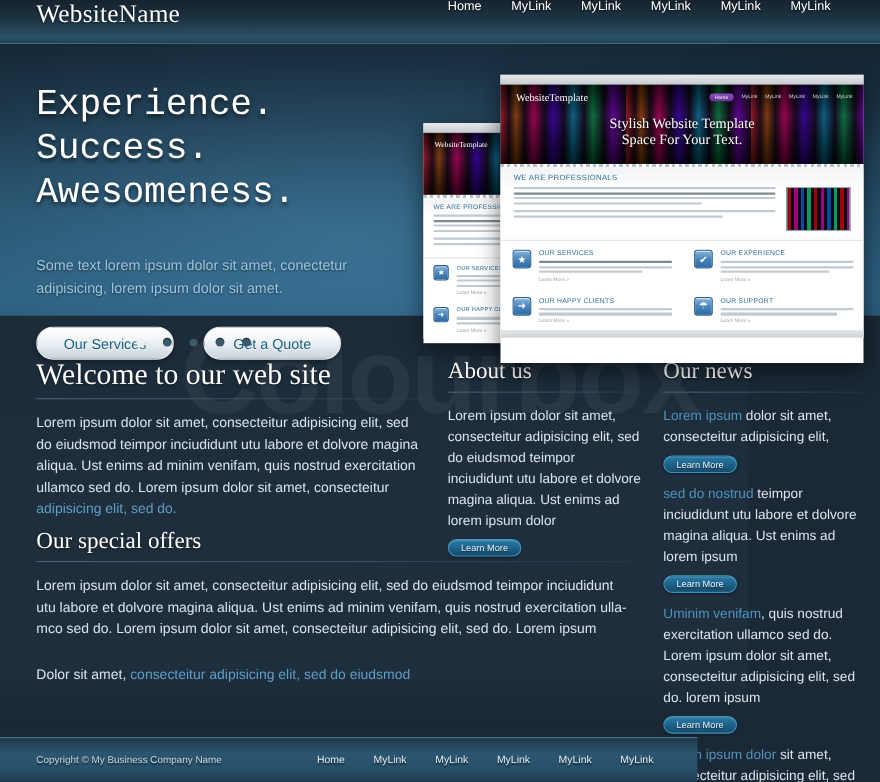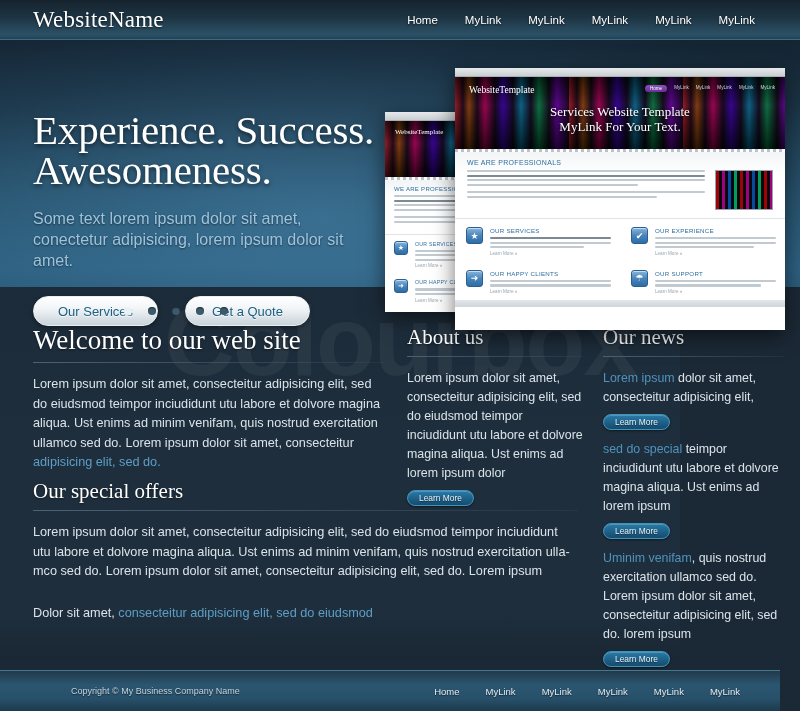--- a/index.html
+++ b/index.html
@@ -9,21 +9,21 @@
     background: #1b2936;
     overflow: hidden;
   }
   #page { position: relative; width: 800px; height: 711px; overflow: hidden; }
 
   
   .topbar {
     position: absolute; top: 0; left: 0; width: 800px; height: 40px;
     background: linear-gradient(to bottom, #16232e 0%, #1d3443 45%, #2c5166 88%, #234253 100%);
     border-bottom: 1px solid #3a6b86;
-    display: flex; align-items: center;
+    display: flex; 
     z-index: 6;
   }
   .brand {
     margin-left: 33px;
     font-family: "Liberation Serif", serif;
     font-size: 23px; color: #ffffff; letter-spacing: .2px;
     text-shadow: 0 1px 2px rgba(0,0,0,.6);
   }
   .topnav { margin-left: auto; margin-right: 45px; display: flex; gap: 27px; }
   .topnav a {
@@ -35,29 +35,28 @@
   .hero {
     position: absolute; top: 40px; left: 0; width: 800px; height: 247px;
     background:
       radial-gradient(ellipse 760px 290px at 40% 72%, rgba(72,130,168,.55) 0%, rgba(47,92,124,.18) 55%, rgba(0,0,0,0) 78%),
       linear-gradient(to bottom, #142432 0%, #1b3446 28%, #27546f 66%, #2d6182 92%, #2b5c7b 100%);
     overflow: visible;
     z-index: 2;
   }
   .hero-copy { position: absolute; left: 33px; top: 36px; width: 360px; }
   .hero-h1 {
-    font-family: Liberation Serif, serif;
-    font-size: 41px; line-height: 40px; color: #ffffff;
+    font-family: Liberation Mono, monospace;
+    font-size: 33px; line-height: 40px; color: #ffffff;
     text-shadow: 0 2px 4px rgba(0,0,0,.55);
     letter-spacing: -.2px;
+  }
+  .hero-sub {
     margin-top: 34px;
-  }
-  .hero-sub {
-    margin-top: 18px;
-    font-size: 16px; line-height: 21px;
+    font-size: 13px; line-height: 21px;
     color: #9ec4dd;
     text-shadow: 0 1px 2px rgba(0,0,0,.5);
     width: 330px;
   }
   .hero-btns { margin-top: 25px; display: flex; gap: 27px; }
   .pill {
     display: inline-flex; align-items: center; justify-content: center;
     height: 30px; padding: 0 22px; min-width: 125px;
     border-radius: 16px;
     background: linear-gradient(to bottom, #ffffff 0%, #f2f5f7 40%, #c8d3db 100%);
@@ -203,26 +202,25 @@
   }
   .lm-wrap { display: flex; justify-content: flex-start; margin-top: 7px; }
   .news-item { margin-bottom: 10px; }
 
   .offers { position: absolute; left: 33px; top: 202px; width: 545px; z-index: 2; }
   .offers .body-txt { margin-top: 2px; }
   .offers .tail { margin-top: 24px; font-size: 12.7px; color: #dbe3ea; }
 
   
   .footer {
-    position: absolute; left: 0; top: 670px; width: 780px; height: 41px;
+    position: absolute; left: 0; top: 670px; width: 634px; height: 41px;
     background: linear-gradient(to bottom,#203a4b 0%, #2c5570 35%, #27506a 70%, #1d3a4d 100%);
     border-top: 1px solid #47778f;
     display: flex; align-items: center;
     z-index: 6;
-    padding-left: 38px;
   }
   .copy { margin-left: 33px; font-size: 9px; color: #c3d3de; text-shadow: 0 1px 1px rgba(0,0,0,.5); }
   .footnav { margin-left: auto; margin-right: 40px; display: flex; gap: 26px; }
   .footnav a { font-size: 9.5px; color: #e2ecf2; text-decoration: none; text-shadow: 0 1px 1px rgba(0,0,0,.55); }
 </style>
 </head>
 <body>
 
 <div id="page">
 
@@ -308,22 +306,22 @@
       <div class="mh-brand">WebsiteTemplate</div>
       <div class="mh-nav">
         <span class="on">Home</span>
         <span>MyLink</span>
         <span>MyLink</span>
         <span>MyLink</span>
         <span>MyLink</span>
         <span>MyLink</span>
       </div>
       <div class="mh-title">
-        <div>Services Website Template</div>
-        <div>MyLink For Your Text.</div>
+        <div>Stylish Website Template</div>
+        <div>Space For Your Text.</div>
       </div>
     </div>
     <div class="mock-sep"></div>
     <div class="mock-body">
       <div class="pro-title">WE ARE PROFESSIONALS</div>
       <div class="pro-row">
         <div class="pro-txt">
           <div class="lineblk">
               <div class="ln"></div>
               <div class="ln dk"></div>
@@ -414,21 +412,21 @@
         <div class="rule"></div>
 
         <div class="news-item">
           <div class="body-txt sm"><span class="lnk2">Lorem ipsum</span><span> dolor sit amet, consecteitur adipisicing elit,</span></div>
           <div class="lm-wrap">
               <div class="lm">Learn More</div>
             </div>
         </div>
 
         <div class="news-item">
-          <div class="body-txt sm"><span class="lnk2">sed do special</span><span> teimpor inciudidunt utu labore et dolvore magina aliqua. Ust enims ad lorem ipsum</span></div>
+          <div class="body-txt sm"><span class="lnk2">sed do nostrud</span><span> teimpor inciudidunt utu labore et dolvore magina aliqua. Ust enims ad lorem ipsum</span></div>
           <div class="lm-wrap">
               <div class="lm">Learn More</div>
             </div>
         </div>
 
         <div class="news-item">
           <div class="body-txt sm"><span class="lnk2">Uminim venifam</span><span>, quis nostrud exercitation ullamco  sed do.  Lorem ipsum dolor sit amet, consecteitur adipisicing elit, sed do. lorem ipsum</span></div>
           <div class="lm-wrap">
               <div class="lm">Learn More</div>
             </div>

